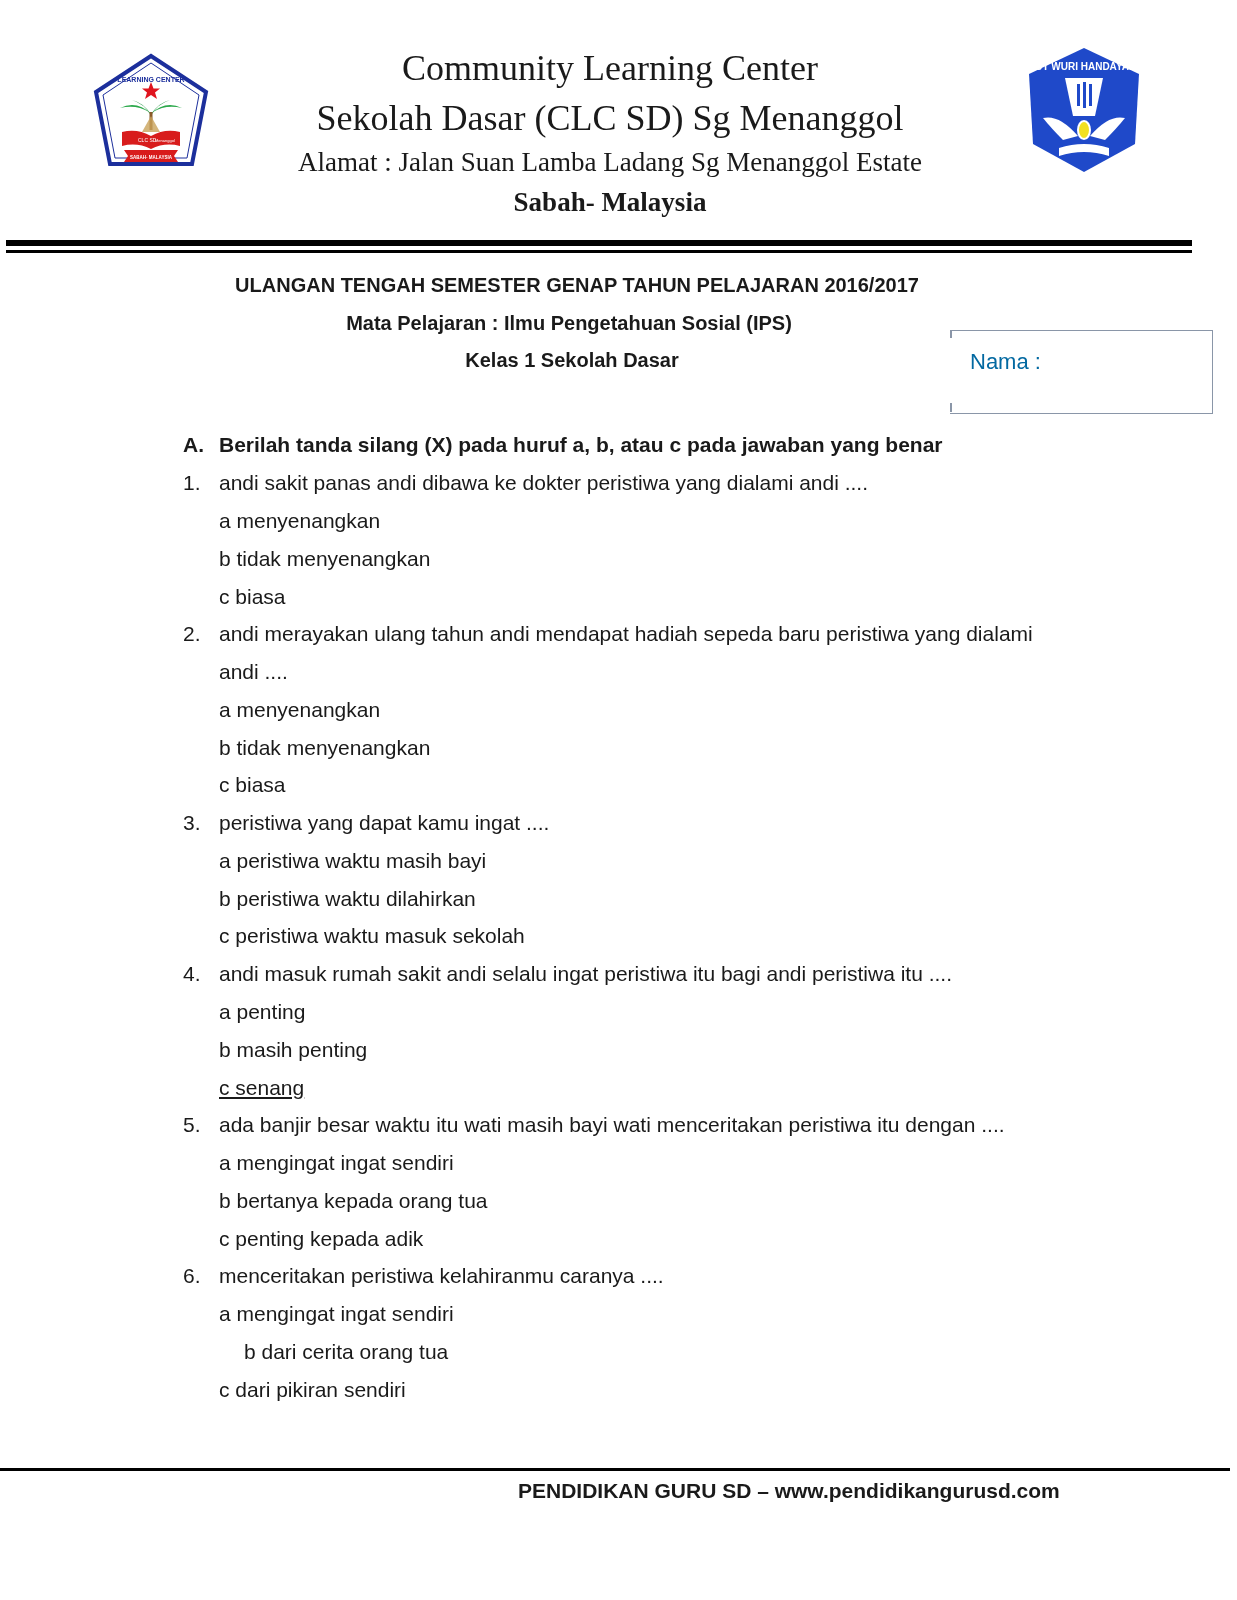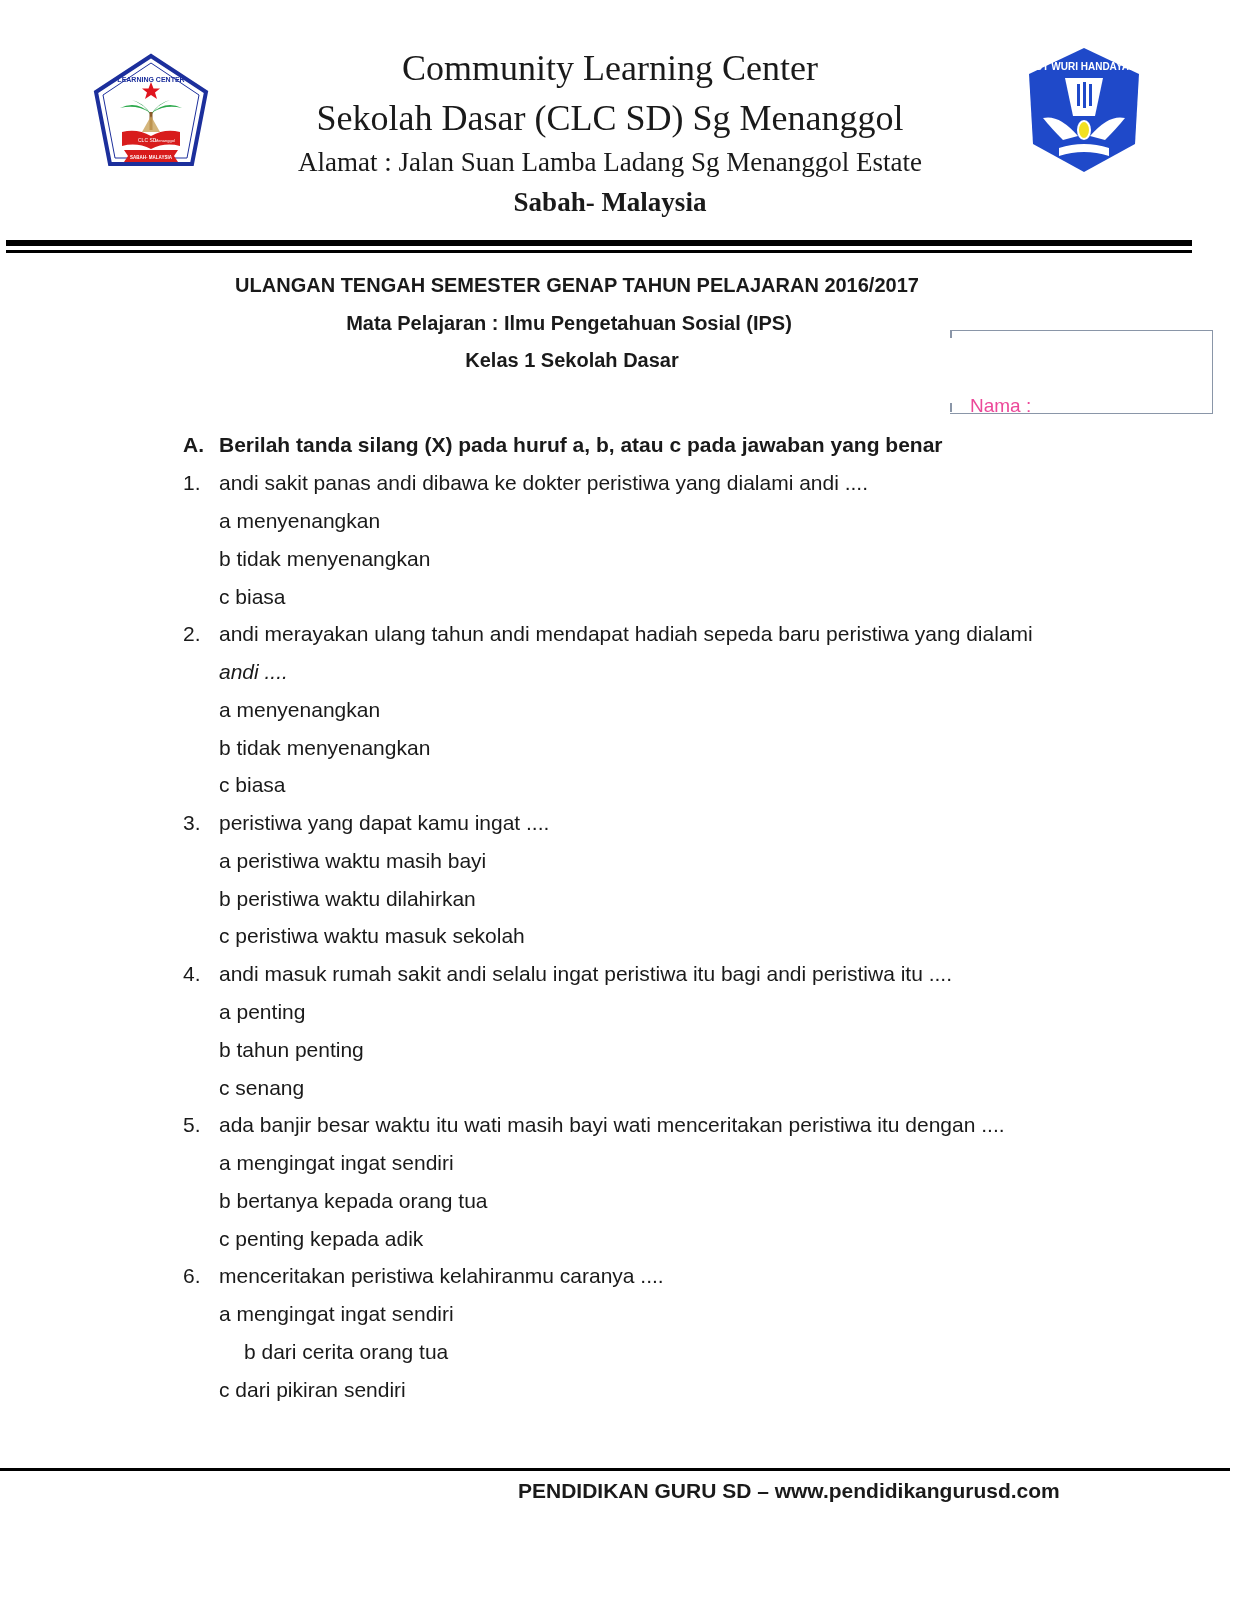--- a/index.html
+++ b/index.html
@@ -16,21 +16,21 @@
   .logo-right { position: absolute; left: 985px; top: 44px; width: 122px; height: 132px; margin-left: 38px; }
 
   .rule-thick { position: absolute; left: 6px; width: 1186px; height: 6px; background: #000; top: 240px; }
   .rule-thin { position: absolute; left: 6px; width: 1186px; height: 3px; background: #000; top: 250px; }
 
   .exam-line { position: absolute; left: 0; width: 1154px; text-align: center; font-weight: bold; font-size: 20px; line-height: 24px; }
 
   .name-box { position: absolute; left: 950px; top: 330px; width: 262px; height: 82px; border: 1.5px solid #8a96a8; border-left: none; }
   .name-box-left-top { position: absolute; left: 950px; top: 330px; width: 1.5px; height: 8px; background: #8a96a8; }
   .name-box-left-bottom { position: absolute; left: 950px; top: 403px; width: 1.5px; height: 9px; background: #8a96a8; }
-  .name-label { position: absolute; left: 970px; top: 350px; font-size: 19px; color: #ec4899; line-height: 24px; margin-top: 44px; }
+  .name-label { position: absolute; left: 970px; top: 350px; font-size: 22px; color: #0369a1; line-height: 24px; }
 
   .section-heading { position: absolute; left: 183px; top: 432px; font-size: 21px; font-weight: bold; line-height: 26px; }
   .section-heading .letter { display: inline-block; width: 36px; }
 
   .q { position: absolute; left: 183px; font-size: 21px; line-height: 26px; }
   .q .num { display: inline-block; width: 36px; }
   .opt { position: absolute; left: 219px; font-size: 21px; line-height: 26px; }
   .cont { position: absolute; left: 219px; font-size: 21px; line-height: 26px; }
 
   .footer-rule { position: absolute; left: 0; top: 1468px; width: 1230px; height: 3px; background: #000; }
@@ -100,38 +100,38 @@
 <div class="q sans" style="top:470px;">
   <span class="num">1.</span><span>andi sakit panas andi dibawa ke dokter peristiwa yang dialami andi ....</span>
 </div>
 <div class="opt sans" style="top:508px;">a menyenangkan</div>
 <div class="opt sans" style="top:546px;">b tidak menyenangkan</div>
 <div class="opt sans" style="top:584px;">c biasa</div>
 
 <div class="q sans" style="top:621px;">
   <span class="num">2.</span><span>andi merayakan ulang tahun andi mendapat hadiah sepeda baru peristiwa yang dialami</span>
 </div>
-<div class="cont sans" style="top:659px;font-style:italic;">andi ....</div>
+<div class="cont sans" style="top:659px;">andi ....</div>
 <div class="opt sans" style="top:697px;">a menyenangkan</div>
 <div class="opt sans" style="top:735px;">b tidak menyenangkan</div>
 <div class="opt sans" style="top:772px;">c biasa</div>
 
 <div class="q sans" style="top:810px;">
   <span class="num">3.</span><span>peristiwa yang dapat kamu ingat ....</span>
 </div>
 <div class="opt sans" style="top:848px;">a peristiwa waktu masih bayi</div>
 <div class="opt sans" style="top:886px;">b peristiwa waktu dilahirkan</div>
 <div class="opt sans" style="top:923px;">c peristiwa waktu masuk sekolah</div>
 
 <div class="q sans" style="top:961px;">
   <span class="num">4.</span><span>andi masuk rumah sakit andi selalu ingat peristiwa itu bagi andi peristiwa itu ....</span>
 </div>
 <div class="opt sans" style="top:999px;">a penting</div>
-<div class="opt sans" style="top:1037px;">b tahun penting</div>
-<div class="opt sans" style="top:1075px;">c senang</div>
+<div class="opt sans" style="top:1037px;">b masih penting</div>
+<div class="opt sans" style="top:1075px;text-decoration:underline;">c senang</div>
 
 <div class="q sans" style="top:1112px;">
   <span class="num">5.</span><span>ada banjir besar waktu itu wati masih bayi wati menceritakan peristiwa itu dengan ....</span>
 </div>
 <div class="opt sans" style="top:1150px;">a mengingat ingat sendiri</div>
 <div class="opt sans" style="top:1188px;">b bertanya kepada orang tua</div>
 <div class="opt sans" style="top:1226px;">c penting kepada adik</div>
 
 <div class="q sans" style="top:1263px;">
   <span class="num">6.</span><span>menceritakan peristiwa kelahiranmu caranya ....</span>

